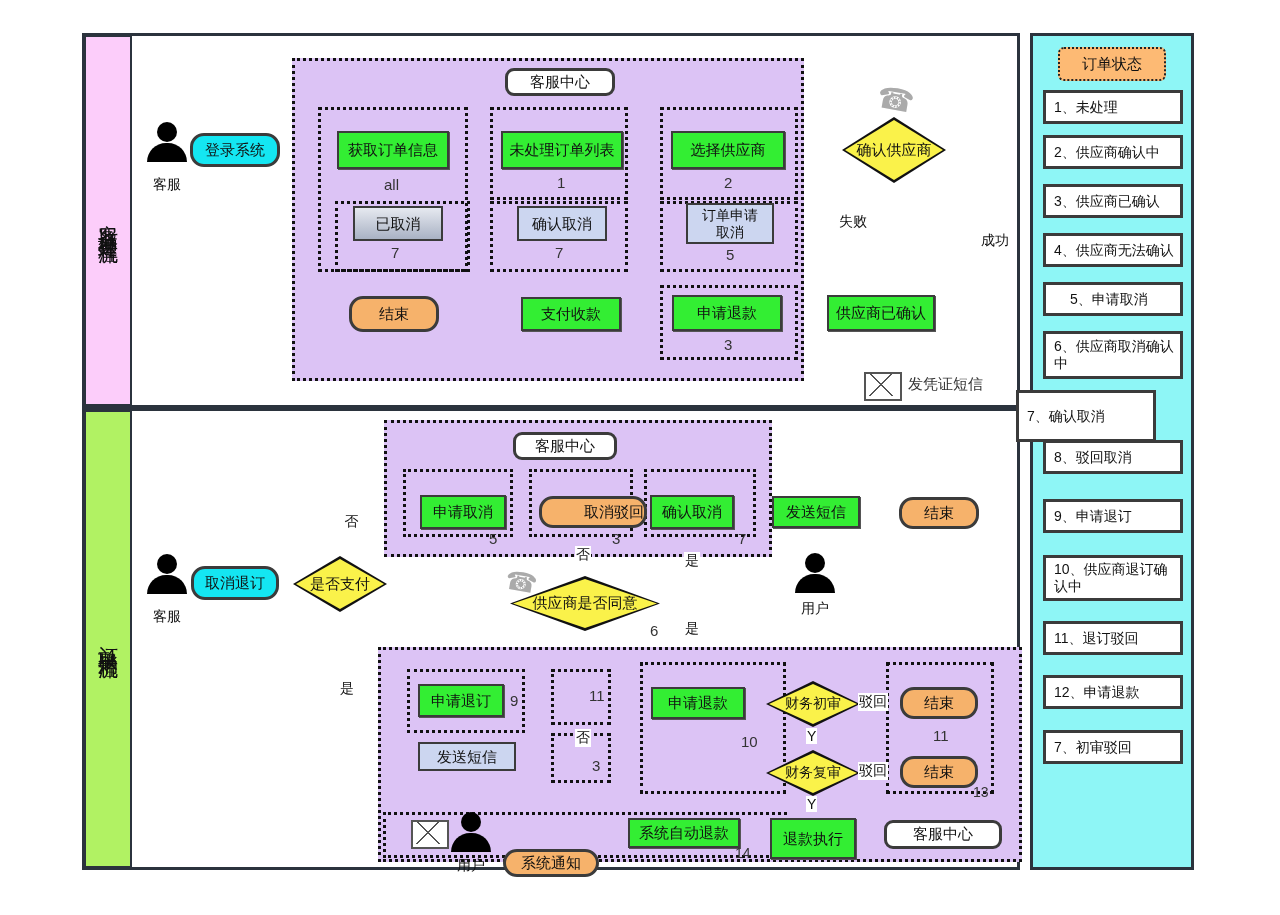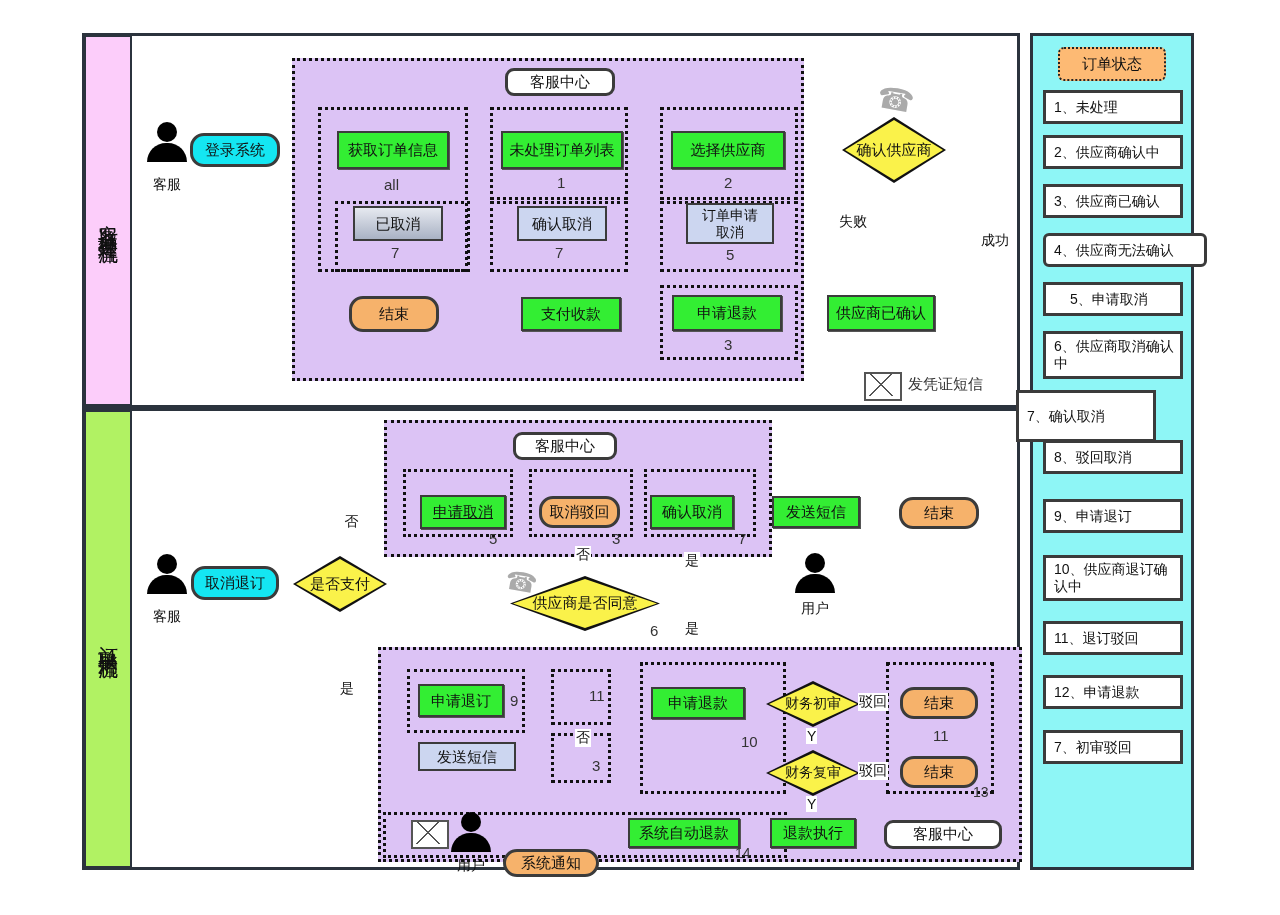--- a/index.html
+++ b/index.html
@@ -249,26 +249,26 @@
 
   <div class="abs grp" style="left:384px;top:420px;width:388px;height:137px;"></div>
   <div class="abs center-chip" style="left:513px;top:432px;width:104px;height:28px;">
     <span>客服中心</span>
     </div>
 
   <div class="abs sub" style="left:403px;top:469px;width:110px;height:68px;"></div>
   <div class="abs sub" style="left:529px;top:469px;width:104px;height:68px;"></div>
   <div class="abs sub" style="left:644px;top:469px;width:112px;height:68px;"></div>
 
-  <div class="abs node n-green" style="left:420px;top:495px;width:86px;height:34px;text-decoration:underline;">
+  <div class="abs node n-green" style="left:420px;top:495px;width:86px;height:34px;">
     <span>申请取消</span>
     </div>
   <div class="cap" style="left:489px;top:530px;">5</div>
 
-  <div class="abs node n-orange" style="left:539px;top:496px;width:81px;height:32px;">
+  <div class="abs node n-orange" style="left:539px;top:496px;width:108px;height:32px;justify-content:flex-end;">
     <span>取消驳回</span>
     </div>
   <div class="cap" style="left:612px;top:530px;">3</div>
 
   <div class="abs node n-green" style="left:650px;top:495px;width:84px;height:34px;">
     <span>确认取消</span>
     </div>
   <div class="cap" style="left:738px;top:530px;">7</div>
 
   <div class="abs node n-green" style="left:772px;top:496px;width:88px;height:32px;">
@@ -358,21 +358,21 @@
 
   <div class="abs node n-orange" style="left:900px;top:687px;width:78px;height:32px;">
     <span>结束</span>
     </div>
   <div class="cap" style="left:933px;top:727px;">11</div>
   <div class="abs node n-orange" style="left:900px;top:756px;width:78px;height:32px;">
     <span>结束</span>
     </div>
   <div class="cap" style="left:973px;top:784px;font-size:14px;">13</div>
 
-  <div class="abs node n-green" style="left:770px;top:818px;width:86px;height:30px;">
+  <div class="abs node n-green" style="left:770px;top:818px;width:86px;height:41px;">
     <span>退款执行</span>
     </div>
   <div class="abs node n-green" style="left:628px;top:818px;width:112px;height:30px;">
     <span>系统自动退款</span>
     </div>
   <div class="cap" style="left:735px;top:845px;font-size:14px;">14</div>
   <div class="abs node n-orange" style="left:503px;top:819px;width:96px;height:28px;margin-top:30px;">
     <span>系统通知</span>
     </div>
 
@@ -390,21 +390,21 @@
 
   <div class="abs n-status" style="left:1043px;top:90px;width:140px;height:34px;">
       <span>1、未处理</span>
     </div>
   <div class="abs n-status" style="left:1043px;top:135px;width:140px;height:34px;">
       <span>2、供应商确认中</span>
     </div>
   <div class="abs n-status" style="left:1043px;top:184px;width:140px;height:34px;">
       <span>3、供应商已确认</span>
     </div>
-  <div class="abs n-status" style="left:1043px;top:233px;width:164px;height:34px;border-radius:6px;">
+  <div class="abs n-status" style="left:1043px;top:233px;width:140px;height:34px;">
       <span>4、供应商无法确认</span>
     </div>
   <div class="abs n-status" style="left:1043px;top:282px;width:140px;height:34px;padding-left:24px;">
       <span>5、申请取消</span>
     </div>
   <div class="abs n-status" style="left:1043px;top:331px;width:140px;height:48px;">
       <span>6、供应商取消确认中</span>
     </div>
   <div class="abs n-status" style="left:1016px;top:390px;width:140px;height:52px;">
       <span>7、确认取消</span>

